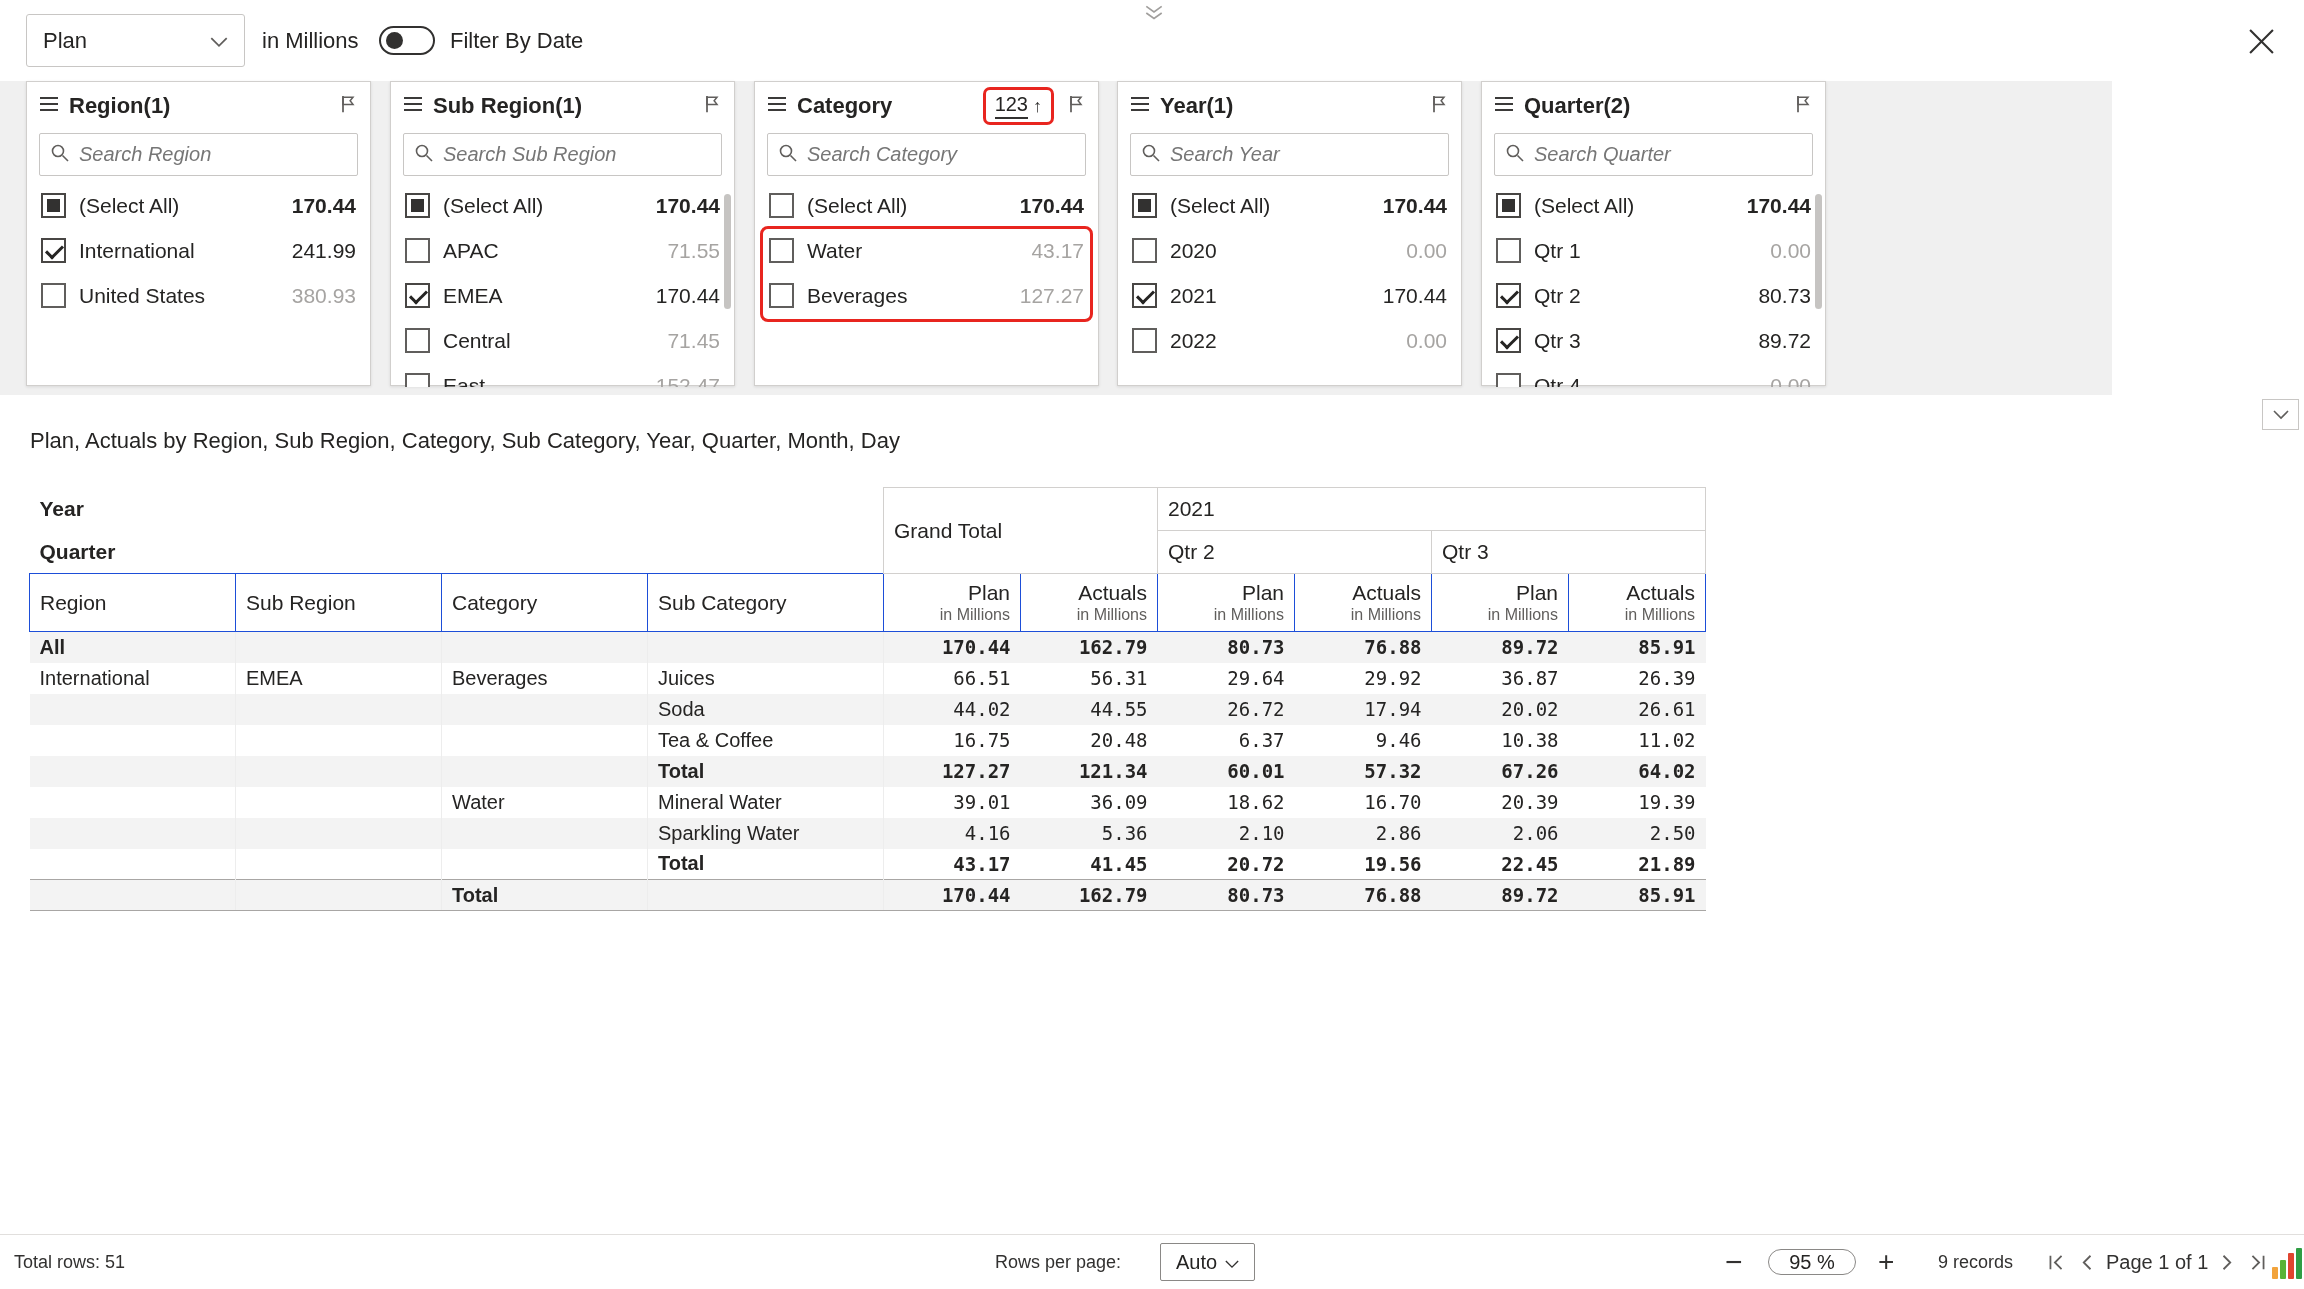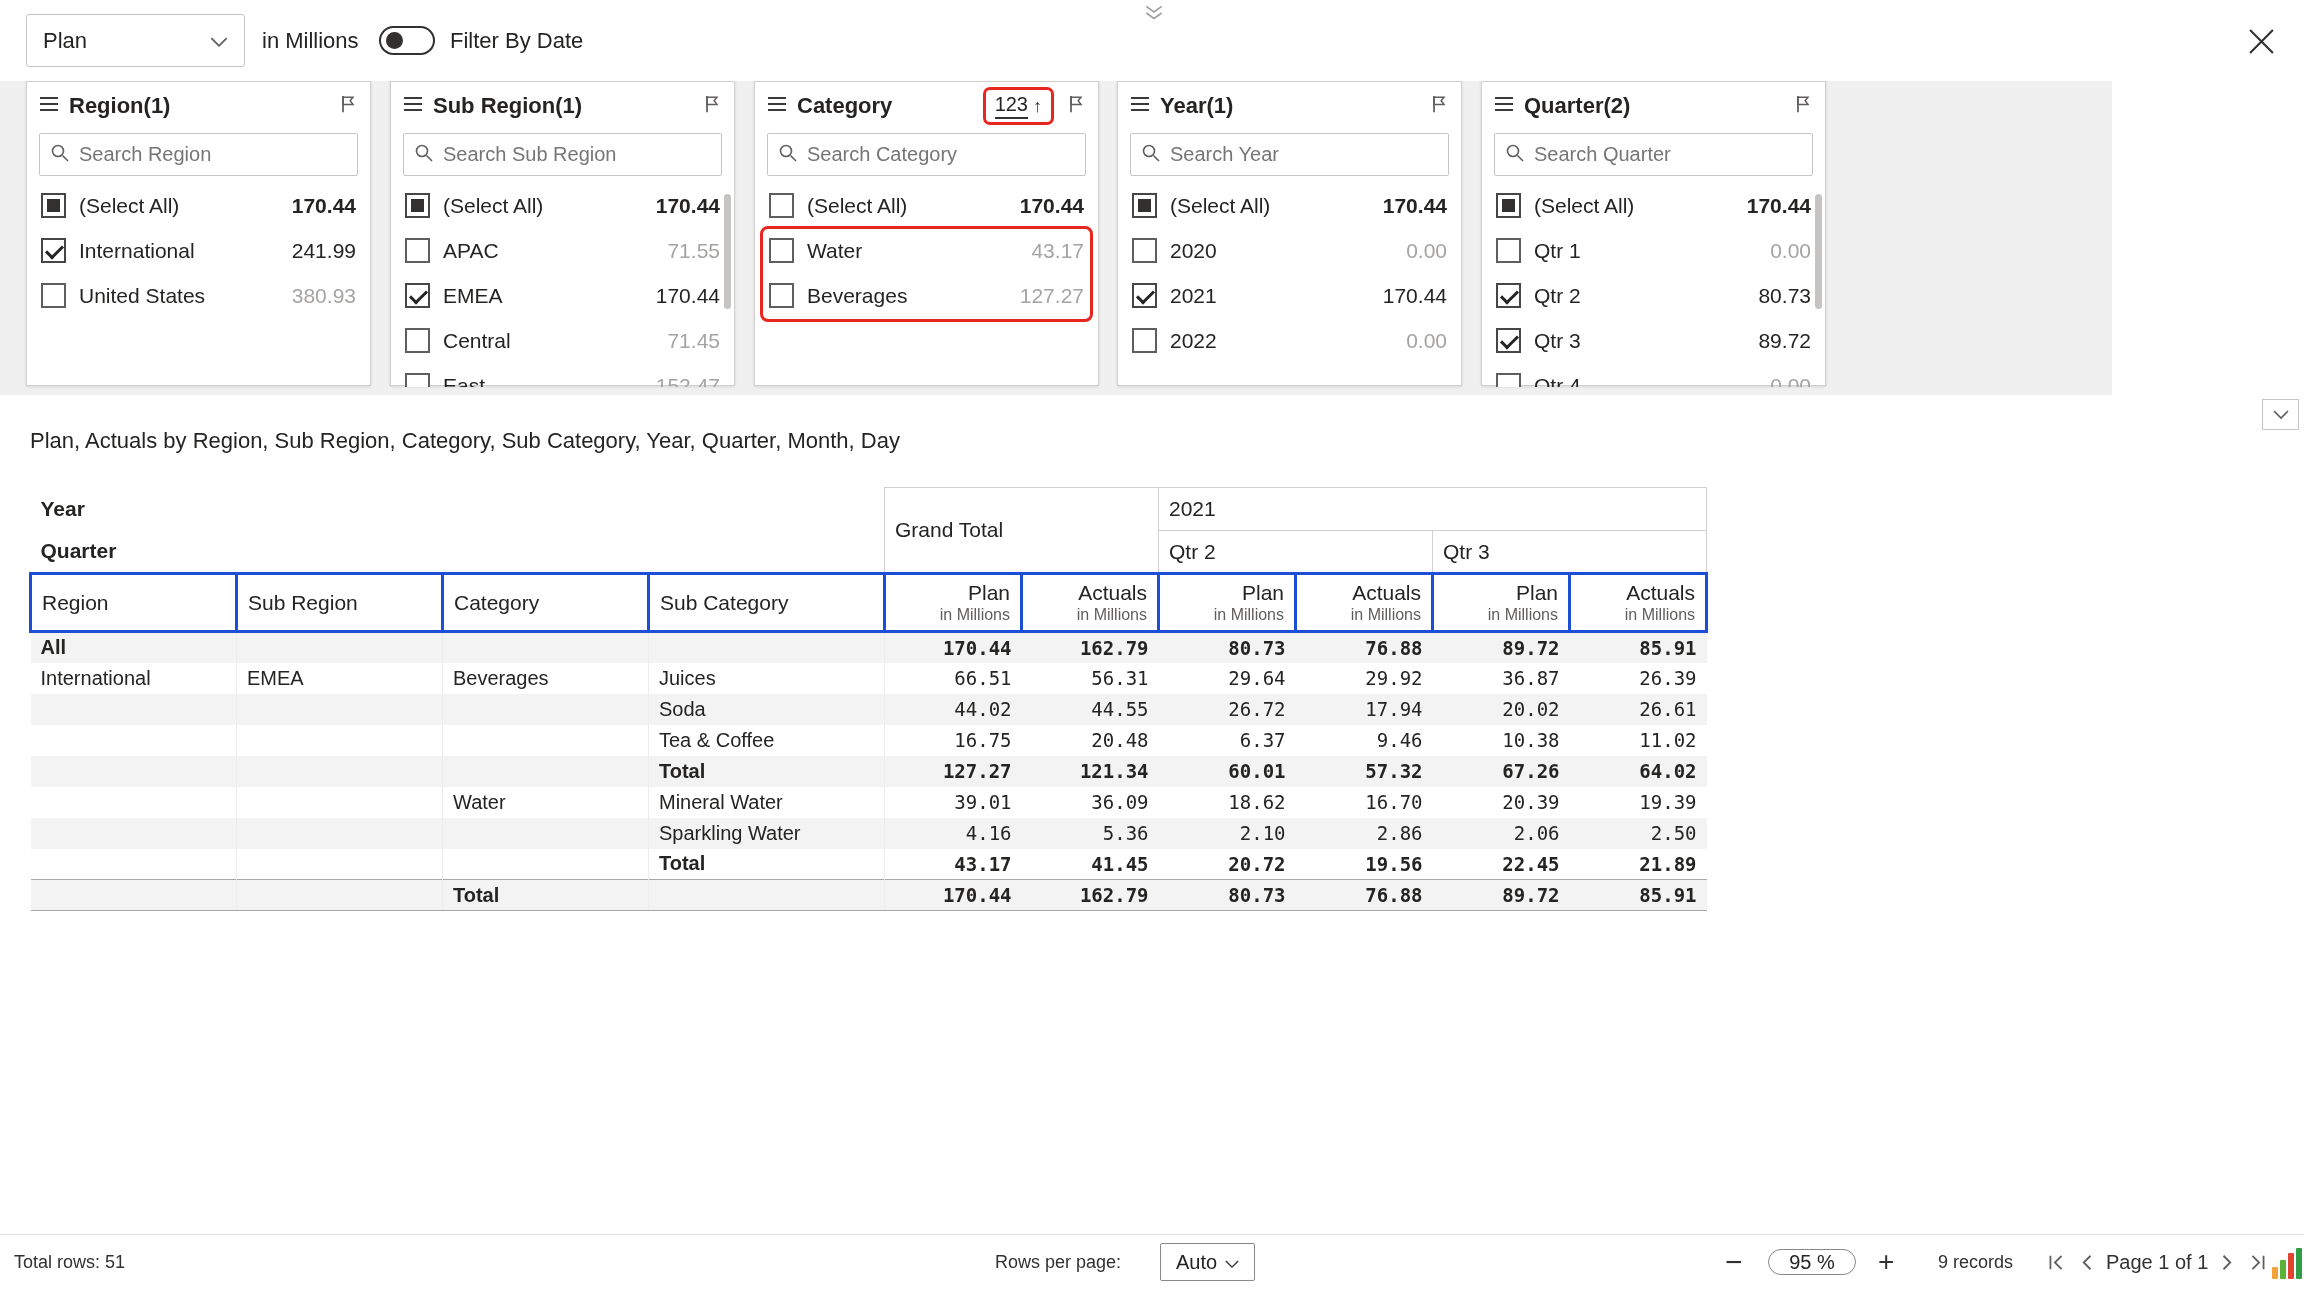--- a/index.html
+++ b/index.html
@@ -35,21 +35,21 @@
   .card-title { font-size:22px; font-weight:700; white-space:nowrap; }
   .head-spacer { flex:1; }
   .sort-badge {
     display:flex; align-items:center; gap:5px; border:3px solid #e8251f; border-radius:7px;
     padding:3px 9px; margin-right:2px;
   }
   .sort-badge .num { font-size:20px; border-bottom:2px solid #323130; padding-bottom:1px; }
   .sort-badge .arrow { font-size:18px; color:#323130; }
   .search { margin:3px 12px 7px; height:43px; border:1px solid #c8c6c4; border-radius:2px;
     display:flex; align-items:center; gap:9px; padding:0 10px; background:#fff; }
-  .search input { border:none; outline:none; width:100%; font-size:20px; font-family:"Liberation Sans",sans-serif; color:#3b3a39; background:transparent; }
+  .search input { border:none; outline:none; width:100%; font-size:20px; font-family:"Liberation Sans",sans-serif; color:#3b3a39; background:transparent;font-style:italic; }
   .search input::placeholder { color:#767676; }
   .slist { position:relative; height:204px; overflow:hidden; }
   .srow { height:45px; display:flex; align-items:center; gap:13px; padding:0 14px; cursor:pointer; }
   .cb { width:25px; height:25px; border:2px solid #484644; background:#fff; position:relative; flex:none; }
   .srow.unchecked .cb { border-color:#605e5c; }
   .srow.partial .cb::after { content:""; position:absolute; inset:4px; background:#323130; }
   .srow.checked .cb::after { content:""; position:absolute; left:3px; top:5px; width:14px; height:7px;
     border-left:3px solid #252423; border-bottom:3px solid #252423; transform:rotate(-45deg); }
   .slabel { font-size:21px; white-space:nowrap; overflow:hidden; flex:1; }
   .sval { margin-left:auto; font-size:21px; color:#252423; }
@@ -62,21 +62,21 @@
     border:1px solid #c8c6c4; display:flex; align-items:center; justify-content:center; cursor:pointer; }
 
   
   .matrix-title { position:absolute; left:30px; top:428px; font-size:22px; color:#252423; }
   .matrix-wrap { position:absolute; left:29px; top:487px; }
   table.matrix { border-collapse:collapse; table-layout:fixed; width:1676px; }
   .matrix td { vertical-align:middle; }
   .matrix .corner { font-weight:700; font-size:21px; padding-left:10px; height:43px; background:#fff; }
   .matrix .g { border:1px solid #d2d0ce; padding-left:10px; font-size:21px; height:43px; background:#fff; }
   .matrix .gt { font-weight:400; }
-  .matrix .colhead td { border:3px solid #1d4ed8; height:58px; background:#fff; }
+  .matrix .colhead td { border:1px solid #1d4ed8; height:58px; background:#fff; }
   .matrix .lh { padding-left:10px; font-size:21px; }
   .matrix .mh { text-align:right; padding-right:10px; }
   .matrix .mtop { font-size:21px; }
   .matrix .msub { font-size:16px; color:#605e5c; margin-top:1px; }
   .matrix tr.dr { height:31px; }
   .matrix td.lc { padding-left:10px; font-size:20px; border-right:1px solid #ededed; white-space:nowrap; overflow:hidden; }
   .matrix td.nc { font-family:"DejaVu Sans Mono", monospace; font-size:19px; text-align:right; padding-right:10px; }
   .matrix tr.stripe { background:#f3f3f3; }
   .matrix tr.b td { font-weight:700; }
   .matrix tr.final td { border-top:1px solid #a8a6a4; border-bottom:1px solid #a8a6a4; }

